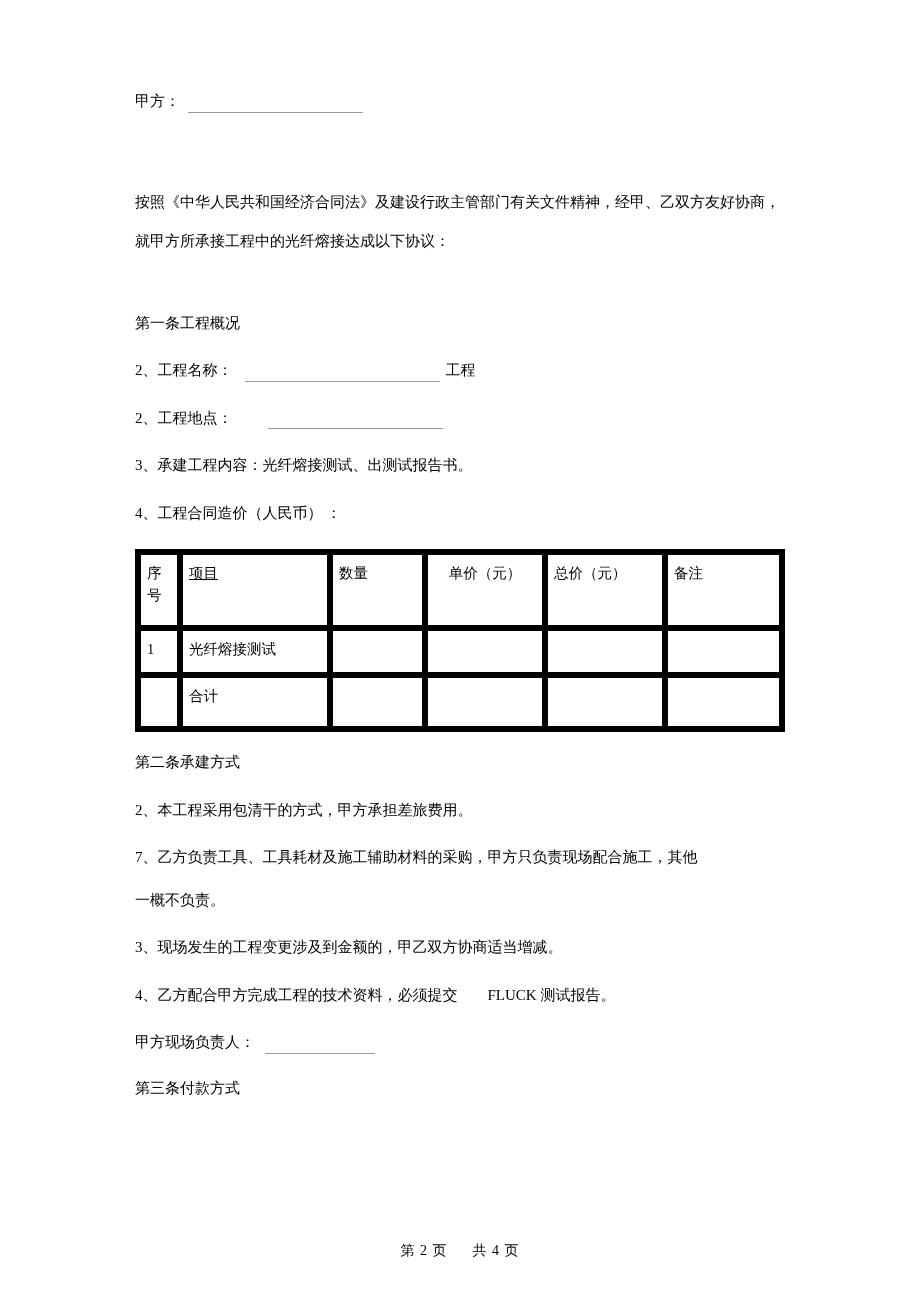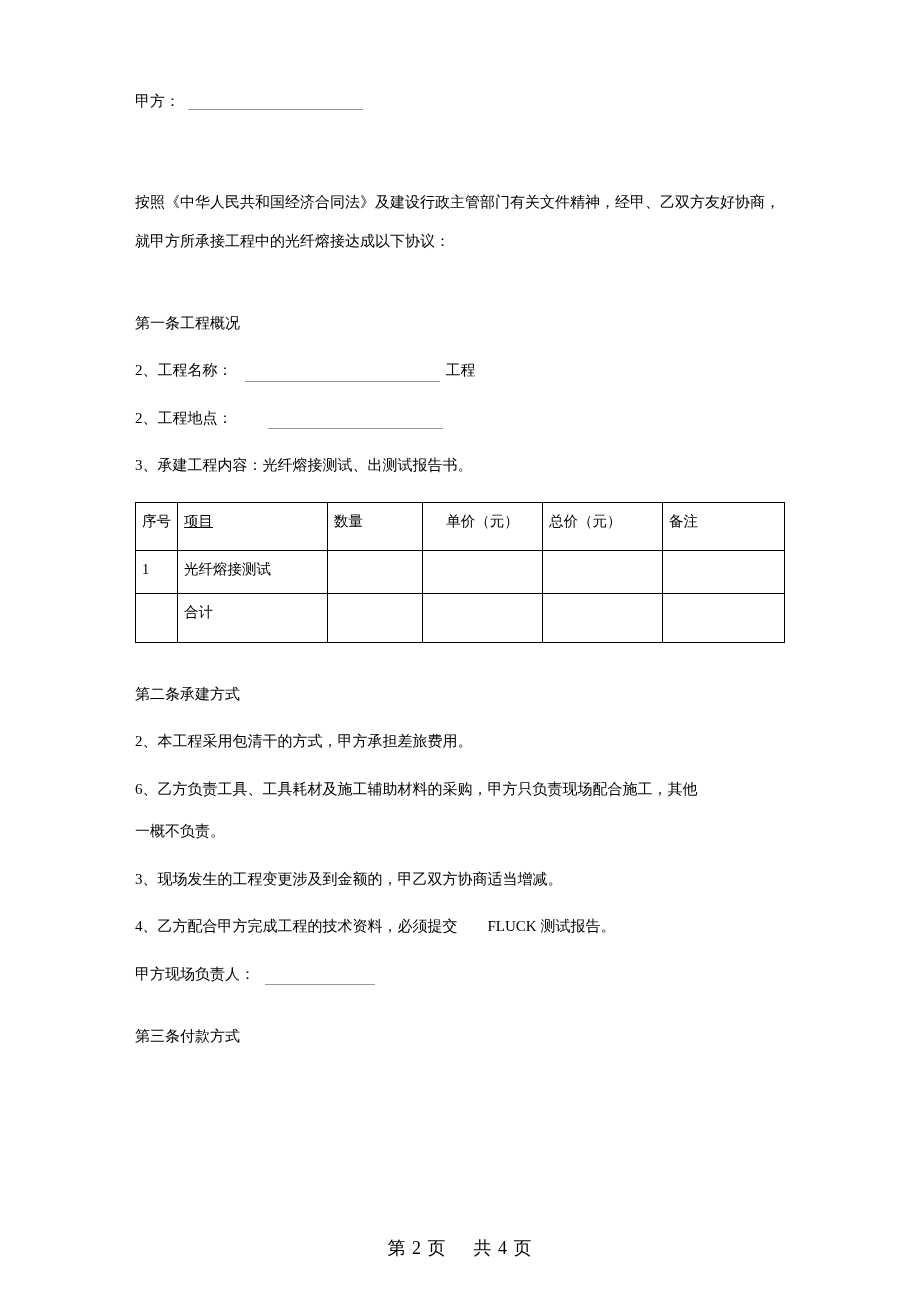--- a/index.html
+++ b/index.html
@@ -12,66 +12,66 @@
       color: #000;
       position: relative;
     }
     .page {
       padding: 90px 135px 0 135px;
       line-height: 1.5;
     }
     .line {
       margin-bottom: 30px;
       display: flex;
-      align-items: center;
+      align-items: flex-end;
     }
     .blank {
       display: inline-block;
       border-bottom: 1px solid #999;
       height: 18px;
     }
     .blank.w175 { width: 175px; }
     .blank.w195 { width: 195px; }
     .blank.w110 { width: 110px; }
     .para {
       margin-top: 70px;
       margin-bottom: 30px;
       line-height: 2.6;
     }
     .section-gap { margin-top: 51px; }
-    .section-gap2 { margin-top: 40px; }
+    .section-gap2 { margin-top: 19px; }
     .item { margin-bottom: 25px; }
     table {
       border-collapse: collapse;
       width: 100%;
       margin-top: 2px;
       margin-bottom: 10px;
     }
     th, td {
-      border: 1px solid #000000;
+      border: 6px solid #000000;
       padding: 8px 6px 18px 6px;
       text-align: left;
       vertical-align: top;
       font-weight: normal;
       font-size: 14.5px;
     }
     .col-xh { width: 42px; }
     .col-xm { width: 150px; text-decoration: underline; }
     .col-sl { width: 95px; }
     .col-dj { width: 120px; text-align: center; }
     .col-zj { width: 120px; }
     .col-bz { }
     td.row-h { height: 38px; padding-bottom: 12px; }
     .footer {
       position: absolute;
       bottom: 44px;
       width: 920px;
       left: 0;
       text-align: center;
-      font-size: 18px;
+      font-size: 14px;
     }
     .footer span { letter-spacing: 1px; }
     .footer .gap { display:inline-block; width: 18px; }
   </style>
 </head>
 <body>
 
 <div class="page">
 
   <div class="line">
@@ -91,20 +91,21 @@
       <span>工程</span>
     </div>
 
     <div class="item" style="display:flex;align-items:flex-end;gap:23px;">
       <span>2、工程地点：</span>
       <span class="blank w175" style="margin-left:12px;"></span>
     </div>
 
     <div class="item">3、承建工程内容：光纤熔接测试、出测试报告书。</div>
 
+    <div class="item">4、工程合同造价（人民币） ：</div>
 
     <table>
       <tbody>
           <tr>
         <th class="col-xh">序号</th>
         <th class="col-xm">项目</th>
         <th class="col-sl">数量</th>
         <th class="col-dj">单价（元）</th>
         <th class="col-zj">总价（元）</th>
         <th class="col-bz">备注</th>
@@ -125,32 +126,32 @@
         <td></td>
         <td></td>
       </tr>
     </tbody>
       </table>
   </div>
 
   <div class="section-gap2">
     <div class="item">第二条承建方式</div>
     <div class="item">2、本工程采用包清干的方式，甲方承担差旅费用。</div>
-    <div class="item" style="margin-bottom:20px;">6、乙方负责工具、工具耗材及施工辅助材料的采购，甲方只负责现场配合施工，其他</div>
+    <div class="item" style="margin-bottom:20px;">7、乙方负责工具、工具耗材及施工辅助材料的采购，甲方只负责现场配合施工，其他</div>
     <div class="item">一概不负责。</div>
     <div class="item">3、现场发生的工程变更涉及到金额的，甲乙双方协商适当增减。</div>
     <div class="item">4、乙方配合甲方完成工程的技术资料，必须提交　　FLUCK 测试报告。</div>
     <div class="item" style="display:flex;align-items:flex-end;">
       <span>甲方现场负责人：</span>
       <span class="blank w110" style="margin-left:10px;"></span>
     </div>
   </div>
 
   <div class="section-gap2">
-    <div class="item" style="margin-bottom:0;">第三条付款方式</div>
+    <div class="item" style="margin-bottom:0;font-family:Liberation Mono, monospace;">第三条付款方式</div>
   </div>
 
 </div>
 
 <div class="footer">
   <span>第 2  页</span>
   <span class="gap"></span>
   <span>共 4  页</span>
 </div>
 

